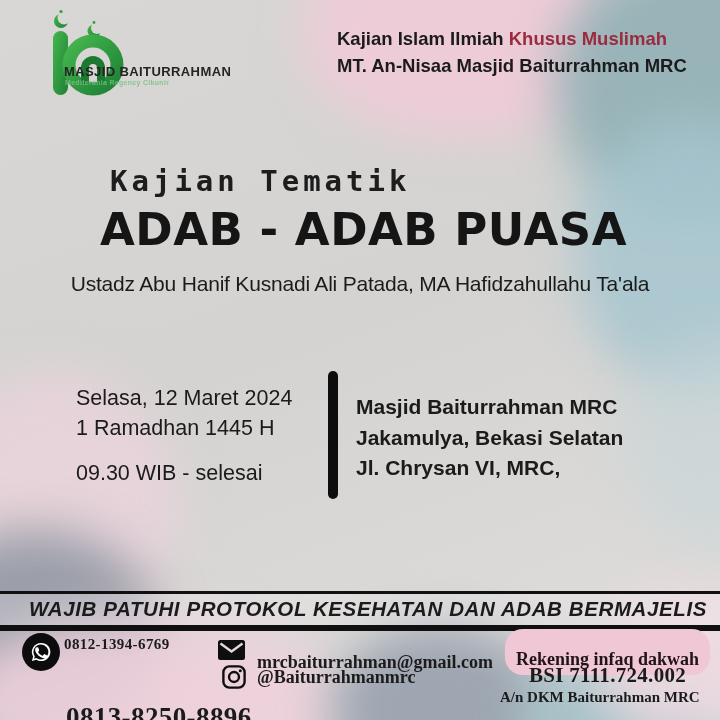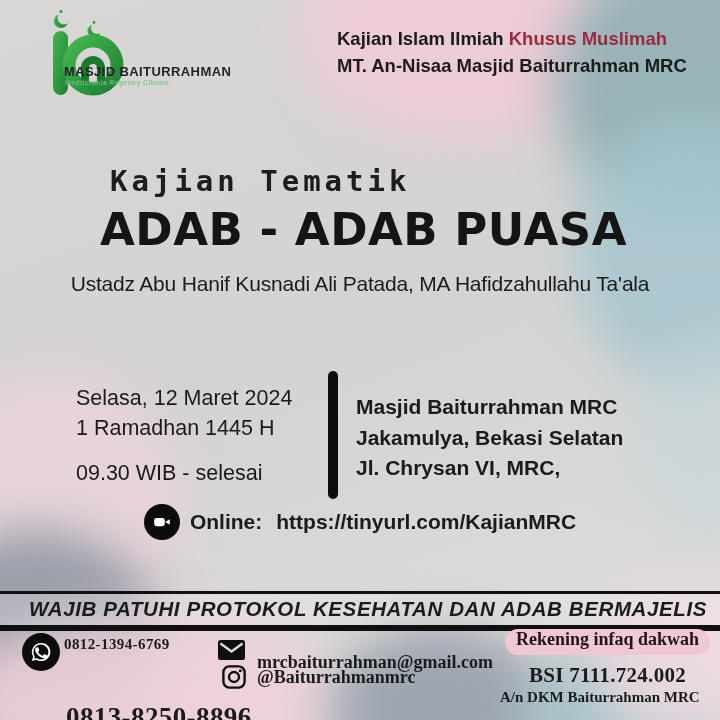--- a/index.html
+++ b/index.html
@@ -52,21 +52,21 @@
 
   
   .serif{font-family:"Liberation Serif",serif;font-weight:bold;}
   .wa-circle{position:absolute;left:22px;top:633px;width:38px;height:38px;border-radius:50%;background:#0c0c0c;display:flex;align-items:center;justify-content:center;}
   .ph1{position:absolute;left:64px;top:636px;font-size:15px;letter-spacing:.4px;}
   .ph2{position:absolute;left:66px;top:702px;font-size:27px;letter-spacing:.4px;}
   .env{position:absolute;left:218px;top:640px;}
   .email{position:absolute;left:257px;top:652px;font-size:18px;}
   .ig{position:absolute;left:221px;top:664px;}
   .igname{position:absolute;left:257px;top:667px;font-size:18px;}
-  .pill{position:absolute;left:505px;top:629px;width:205px;background:#f0c8d5;border-radius:18px;text-align:center;padding:0 0 5px;font-size:18px;color:#201418;}
+  .pill{position:absolute;left:505px;top:629px;width:205px;background:#f0c8d5;border-radius:18px;text-align:center;padding:20px 0 5px;font-size:18px;color:#201418;}
   .acct{position:absolute;left:500px;top:663px;width:215px;text-align:center;font-size:21px;letter-spacing:.3px;}
   .holder{position:absolute;left:500px;top:689px;width:215px;text-align:left;font-size:15px;}
 </style>
 </head>
 <body>
 
 <div id="poster">
 
   <div class="blob b-pink-top"></div>
   <div class="blob b-teal-tr"></div>
@@ -126,30 +126,20 @@
     </div>
 
     <div class="vbar"></div>
 
     <div class="venue">
       <div>Masjid Baiturrahman MRC</div>
       <div>Jakamulya, Bekasi Selatan</div>
       <div>Jl. Chrysan VI, MRC,</div>
     </div>
 
-    <div class="online">
-      <span class="cam-circle">
-        <svg width="22" height="22" viewBox="0 0 24 24">
-          <rect x="3.5" y="7.5" width="11.5" height="9" rx="2.5" fill="#fff"></rect>
-          <path d="M15.5 12l5-3v6z" fill="#fff"></path>
-        </svg>
-      </span>
-      <span>Online:</span>
-      <span class="url">https://tinyurl.com/KajianMRC</span>
-    </div>
 
     <div class="banner">WAJIB PATUHI PROTOKOL KESEHATAN DAN ADAB BERMAJELIS</div>
 
     <span class="wa-circle">
       <svg width="26" height="26" viewBox="0 0 32 32">
         <path fill="#fff" d="M16 4.8A11.2 11.2 0 0 0 6.3 21.6L4.8 27l5.6-1.5A11.2 11.2 0 1 0 16 4.8zm0 2.1a9.1 9.1 0 1 1-4.6 17l-.7-.4-3.2.9.9-3.1-.4-.7A9.1 9.1 0 0 1 16 6.9z"></path>
         <path fill="#fff" d="M12.6 10.6c-.3-.6-.5-.6-.8-.6h-.7c-.3 0-.7.1-1 .5-.4.4-1.3 1.3-1.3 3s1.3 3.5 1.5 3.8c.2.3 2.6 4.1 6.4 5.6 3.1 1.2 3.8 1 4.4.9.7-.1 2.2-.9 2.5-1.7.3-.9.3-1.6.2-1.7-.1-.2-.3-.3-.7-.5-.4-.2-2.2-1.1-2.6-1.2-.3-.1-.6-.2-.9.2-.2.4-1 1.2-1.2 1.5-.2.2-.4.3-.8.1-.4-.2-1.6-.6-3-1.8-1.1-1-1.8-2.2-2-2.5-.2-.4 0-.6.2-.8l.5-.6c.2-.2.3-.4.4-.6.1-.3.1-.5 0-.7l-1.1-2.9z"></path>
       </svg>
     </span>
     <div class="ph1 serif">0812-1394-6769</div>

